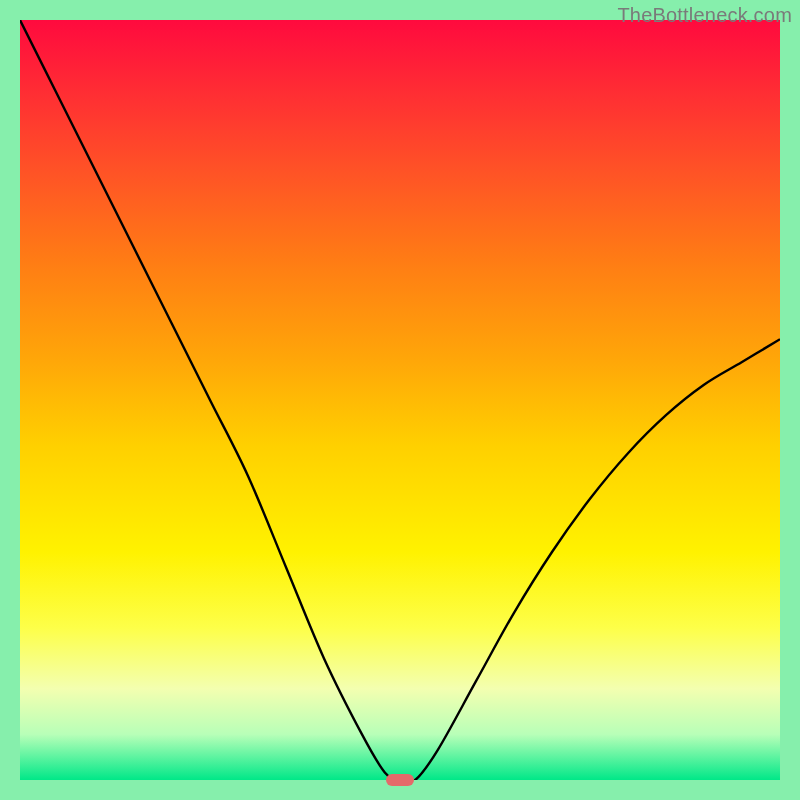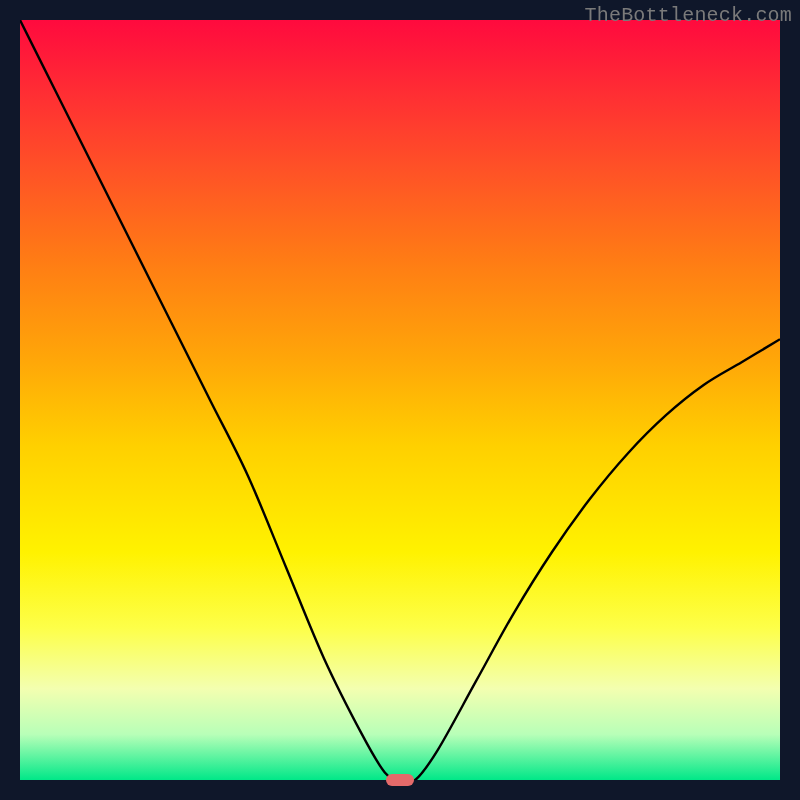--- a/index.html
+++ b/index.html
@@ -8,22 +8,21 @@
     width: 800px;
     height: 800px;
     background: #000;
     overflow: hidden;
     font-family: Arial, Helvetica, sans-serif;
   }
   .frame {
     position: relative;
     width: 800px;
     height: 800px;
-    background: #0f172a;
-    font-family: Liberation Mono, monospace;
+    background: #86efac;
   }
   .plot {
     position: absolute;
     left: 20px;
     top: 20px;
     width: 760px;
     height: 760px;
     background: linear-gradient(to bottom,
       #ff0a3e 0%,
       #ff2f33 10%,

